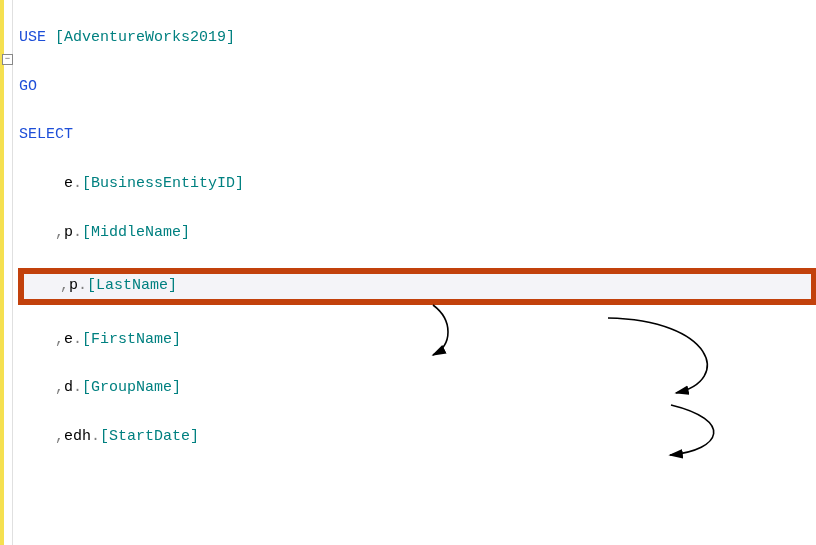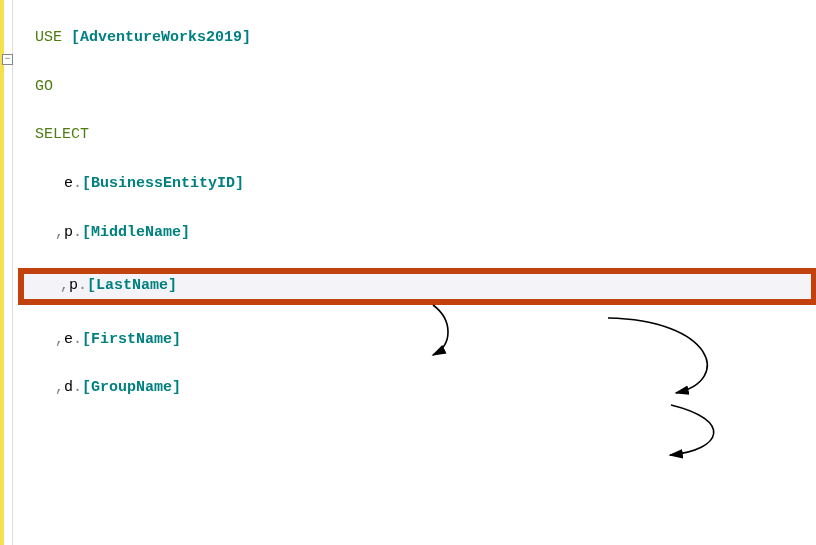--- a/index.html
+++ b/index.html
@@ -50,22 +50,22 @@
     flex: 1;
   }
   .line {
     position: relative;
   }
   .current-line {
     background: #f4f4f8;
     border: 6px solid #c2410c;
     margin: -1px;
   }
-  .kw-blue { color: #4d7c0f; margin-left: 16px; }
-  .ident   { color: #008080; font-weight: bold; }
+  .kw-blue { color: #1d4ed8; }
+  .ident   { color: #008080; }
   .op      { color: #808080; }
   .plain   { color: #000; }
   svg.arrows {
     position: absolute;
     top: 0;
     left: 0;
     pointer-events: none;
   }
 </style>
 </head>
@@ -78,20 +78,21 @@
   </div>
   <div class="code">
 <div class="line"><span class="kw-blue">USE</span> <span class="ident">[AdventureWorks2019]</span></div>
 <div class="line"><span class="kw-blue">GO</span></div>
 <div class="line"><span class="kw-blue">SELECT</span></div>
 <div class="line">     <span class="plain">e</span><span class="op">.</span><span class="ident">[BusinessEntityID]</span></div>
 <div class="line">    <span class="op">,</span><span class="plain">p</span><span class="op">.</span><span class="ident">[MiddleName]</span></div>
 <div class="line current-line">    <span class="op">,</span><span class="plain">p</span><span class="op">.</span><span class="ident">[LastName]</span></div>
 <div class="line">    <span class="op">,</span><span class="plain">e</span><span class="op">.</span><span class="ident">[FirstName]</span></div>
 <div class="line">    <span class="op">,</span><span class="plain">d</span><span class="op">.</span><span class="ident">[GroupName]</span></div>
+<div class="line">    <span class="op">,</span><span class="plain">edh</span><span class="op">.</span><span class="ident">[StartDate]</span></div>
 
 
 
 
 
 
 
 
 
 <svg class="arrows" width="816" height="545">

